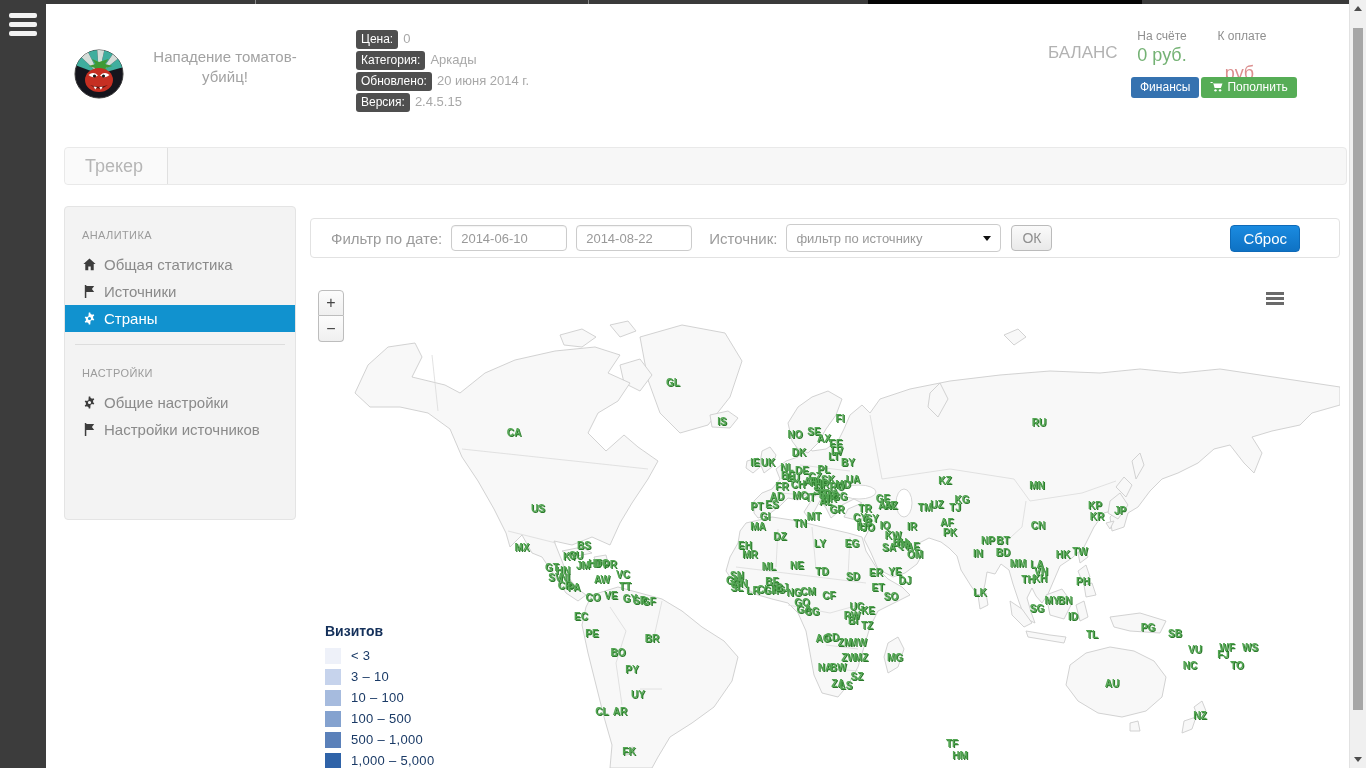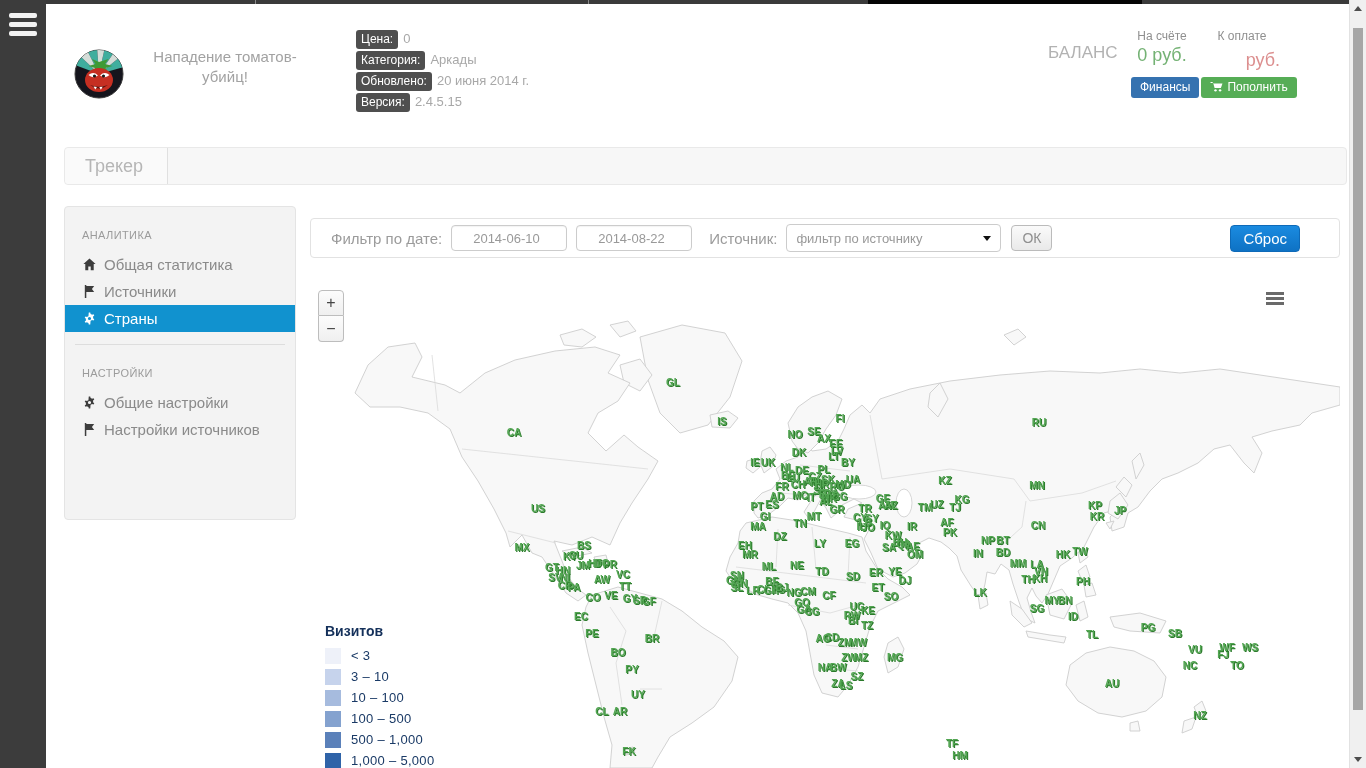--- a/index.html
+++ b/index.html
@@ -26,21 +26,21 @@
   #info-badges { left:356px; top:29px; }
   .info-row { height:21px; margin-bottom:0; white-space:nowrap; }
   .badge { display:inline-block; background:#4f4f4f; color:#fff; font-size:12px; padding:2px 5px 3px; border-radius:3px; }
   .badge-val { color:#a8a8a8; font-size:13px; margin-left:5px; }
   #balance-title { left:1048px; top:43px; font-size:17px; color:#b2b2b2; }
   .bal-col { top:29px; text-align:center; }
   #bal-acc { left:1122px; width:80px; }
   #bal-due { left:1204px; width:76px; }
   .bal-label { font-size:12px; color:#8f8f8f; }
   .bal-green { font-size:18px; color:#74b274; margin-top:2px; }
-  .bal-red   { font-size:18px; color:#dc8f8f; margin-top:7px;text-align:right; }
+  .bal-red   { font-size:18px; color:#dc8f8f; margin-top:20px; }
   #bal-buttons { left:1131px; top:77px; white-space:nowrap; }
   .btn-fin { display:inline-block; background:#3572b0; color:#fff; font-size:12px; padding:3px 9px 4px; border-radius:3px; cursor:pointer; }
   .btn-top { display:inline-block; background:#56ad56; color:#fff; font-size:12px; padding:3px 9px 4px; border-radius:3px; cursor:pointer; margin-left:2px; }
   .btn-top svg { vertical-align:-1px; margin-right:4px; }
 
   
   #tabbar { left:64px; top:147px; width:1283px; height:38px; background:#f7f7f7; border:1px solid #e9e9e9; border-radius:4px; }
   #tab-tracker { display:inline-block; height:36px; line-height:36px; padding:0 24px 0 20px; font-size:18px; color:#b6b6b6; border-right:1px solid #e0e0e0; background:#fafafa; border-radius:4px 0 0 4px; cursor:pointer; }
 
   
@@ -48,21 +48,21 @@
   .side-title { margin:22px 0 10px 17px; font-size:11px; color:#9b9b9b; letter-spacing:.4px; }
   .side-item { display:flex; align-items:center; height:27px; padding-left:17px; font-size:15px; color:#8a8a8a; cursor:pointer; }
   .side-item .mi { width:15px; height:15px; fill:#3d3d3d; flex:0 0 15px; margin-right:7px; }
   .side-item.selected { background:#1192cf; color:#fff; }
   .side-item.selected .mi { fill:#fff; }
   .side-divider { height:1px; background:#ddd; margin:12px 10px 2px; }
 
   
   #filterbar { left:310px; top:218px; width:1030px; height:40px; background:#fff; border:1px solid #e2e2e2; border-radius:4px; display:flex; align-items:center; padding-left:20px; }
   .f-label { font-size:15px; color:#9b9b9b; margin-right:9px; white-space:nowrap; }
-  .f-input { width:116px; height:26px; border:1px solid #ccc; border-radius:4px; font-size:13px; color:#999; padding:0 21px; margin-right:9px; font-family:inherit; box-shadow:inset 0 1px 1px rgba(0,0,0,.05); }
+  .f-input { width:116px; height:26px; border:1px solid #ccc; border-radius:4px; font-size:13px; color:#999; padding:0 9px; margin-right:9px; font-family:inherit; box-shadow:inset 0 1px 1px rgba(0,0,0,.05); }
   #src-label { margin-left:8px; }
   #source-select { width:215px; height:28px; border:1px solid #ccc; border-radius:4px; background:#fff; display:flex; align-items:center; padding:0 9px; font-size:13px; color:#999; cursor:pointer; }
   #source-select .caret { margin-left:auto; width:0; height:0; border-left:4px solid transparent; border-right:4px solid transparent; border-top:5px solid #111; }
   #ok-button { margin-left:10px; height:26px; padding:0 10px; background:linear-gradient(#fafafa,#e9e9e9); border:1px solid #bbb; border-radius:4px; font-size:14px; color:#8f8f8f; cursor:pointer; font-family:inherit; }
   #reset-button { margin-left:auto; margin-right:39px; height:27px; padding:0 12px; background:linear-gradient(#1b8be0,#0e72c4); border:1px solid #0e6ab8; border-radius:4px; font-size:15px; color:#fff; cursor:pointer; font-family:inherit; }
 
   
   #map-panel { left:310px; top:265px; width:1030px; height:503px; overflow:hidden; }
   #map-title { position:absolute; left:0; top:26px; width:100%; text-align:center; font-size:17px; color:#555; }
   #map-menu { position:absolute; right:56px; top:27px; width:18px; height:14px; cursor:pointer; }

